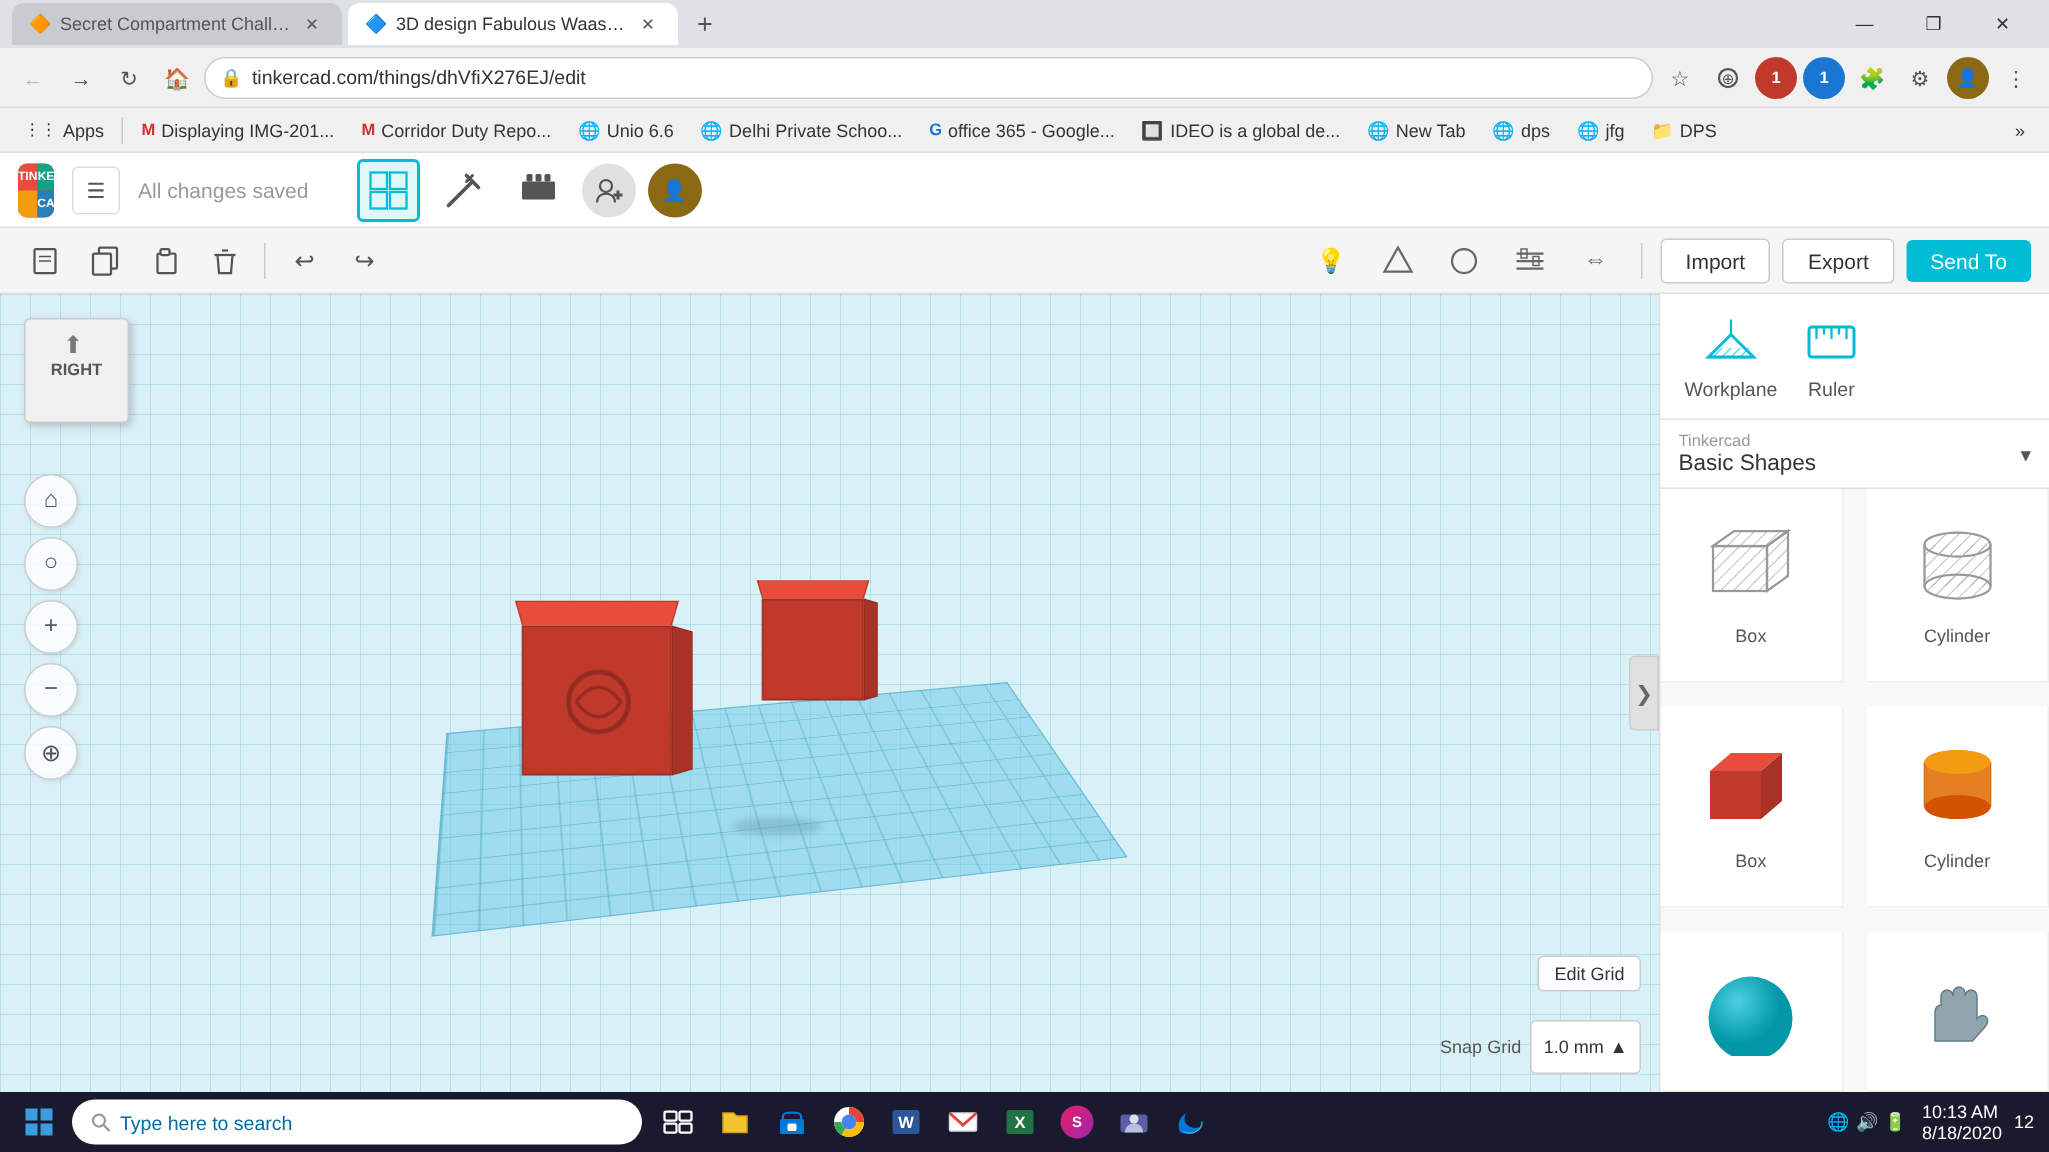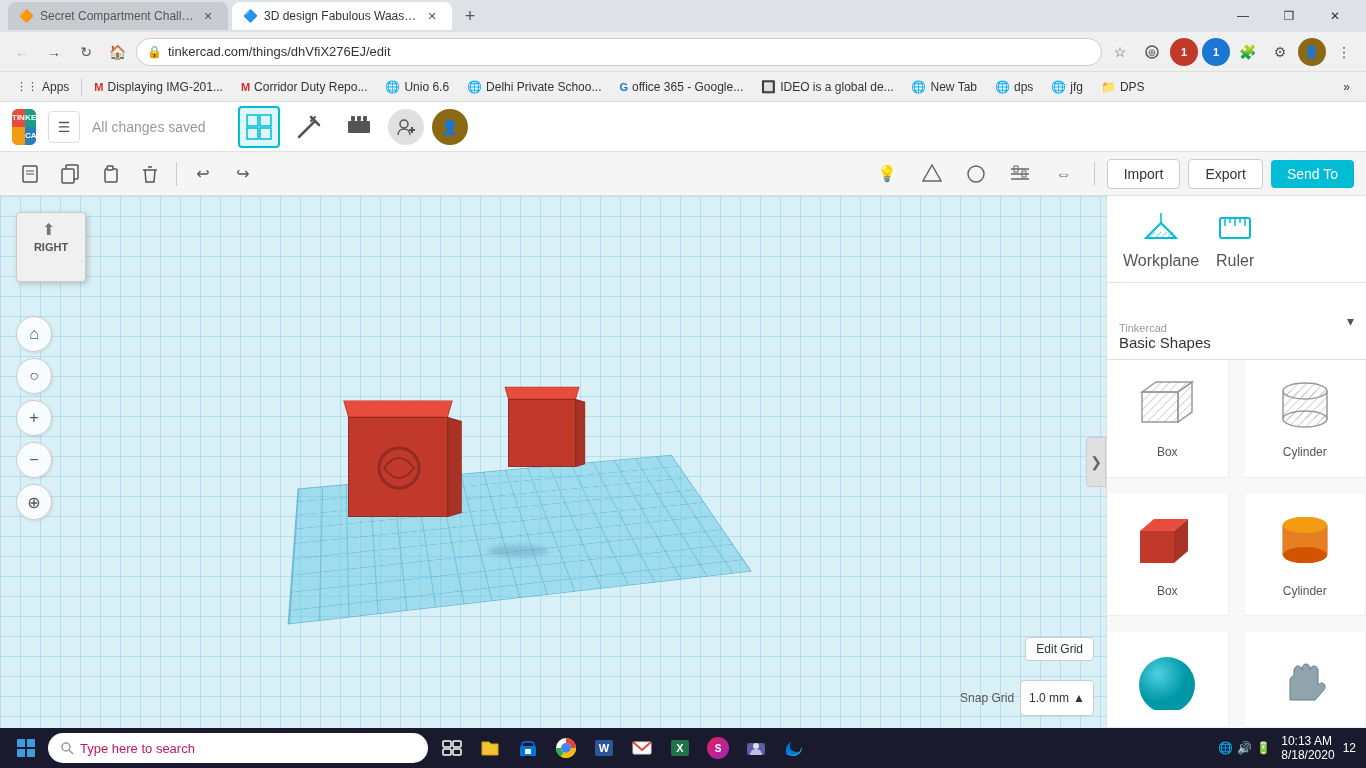--- a/index.html
+++ b/index.html
@@ -250,24 +250,24 @@
       width: 260px; background: #f8f8f8; border-left: 1px solid #ddd;
       display: flex; flex-direction: column;
     }
     .panel-tools {
       display: flex; gap: 16px; padding: 12px 16px; border-bottom: 1px solid #e0e0e0; background: #fff;
     }
     .panel-tool {
       display: flex; flex-direction: column; align-items: center; gap: 4px; cursor: pointer; color: #333;
     }
     .panel-tool-icon { width: 40px; height: 40px; display: flex; align-items: center; justify-content: center; }
-    .panel-tool-label { font-size: 16px; color: #555; }
+    .panel-tool-label { font-size: 13px; color: #555; }
     .panel-selector { padding: 8px 12px; border-bottom: 1px solid #e0e0e0; background: #fff; }
     .panel-selector-header { display: flex; align-items: center; justify-content: space-between; }
-    .panel-selector-source { font-size: 11px; color: #999; margin-top: 31px; }
+    .panel-selector-source { font-size: 11px; color: #999; }
     .panel-selector-name { font-size: 15px; color: #333; font-weight: 500; }
     .panel-selector-arrow { font-size: 14px; color: #555; cursor: pointer; }
     .shapes-grid { display: grid; grid-template-columns: 1fr 1fr; gap: 16px; overflow-y: auto; flex: 1; }
     .shape-item {
       display: flex; flex-direction: column; align-items: center; justify-content: center;
       padding: 16px 8px; cursor: pointer; border-bottom: 1px solid #eee; border-right: 1px solid #eee;
       background: #fff;
     }
     .shape-label { font-size: 12px; color: #555; margin-top: 8px; }
 
@@ -707,21 +707,21 @@
         <rect x="1" y="11" width="8" height="8" fill="#3b9ddd"></rect>
         <rect x="11" y="11" width="8" height="8" fill="#3b9ddd"></rect>
       </svg>
     </div>
 
     <div class="taskbar-search">
       <svg width="14" height="14" viewBox="0 0 14 14">
         <circle cx="6" cy="6" r="4" fill="none" stroke="#999" stroke-width="1.5"></circle>
         <line x1="9" y1="9" x2="13" y2="13" stroke="#999" stroke-width="1.5"></line>
       </svg>
-      <span style="color:#be185d;font-size:13px;">Type here to search</span>
+      <span style="color:#0369a1;font-size:13px;">Type here to search</span>
     </div>
 
     <div class="taskbar-app-icons">
       <div class="taskbar-icon">
         <svg width="20" height="20" viewBox="0 0 20 20">
           <rect x="1" y="3" width="8" height="6" rx="1" fill="none" stroke="#fff" stroke-width="1.5"></rect>
           <rect x="11" y="3" width="8" height="6" rx="1" fill="none" stroke="#fff" stroke-width="1.5"></rect>
           <rect x="1" y="11" width="8" height="6" rx="1" fill="none" stroke="#fff" stroke-width="1.5"></rect>
           <rect x="11" y="11" width="8" height="6" rx="1" fill="none" stroke="#fff" stroke-width="1.5"></rect>
         </svg>

